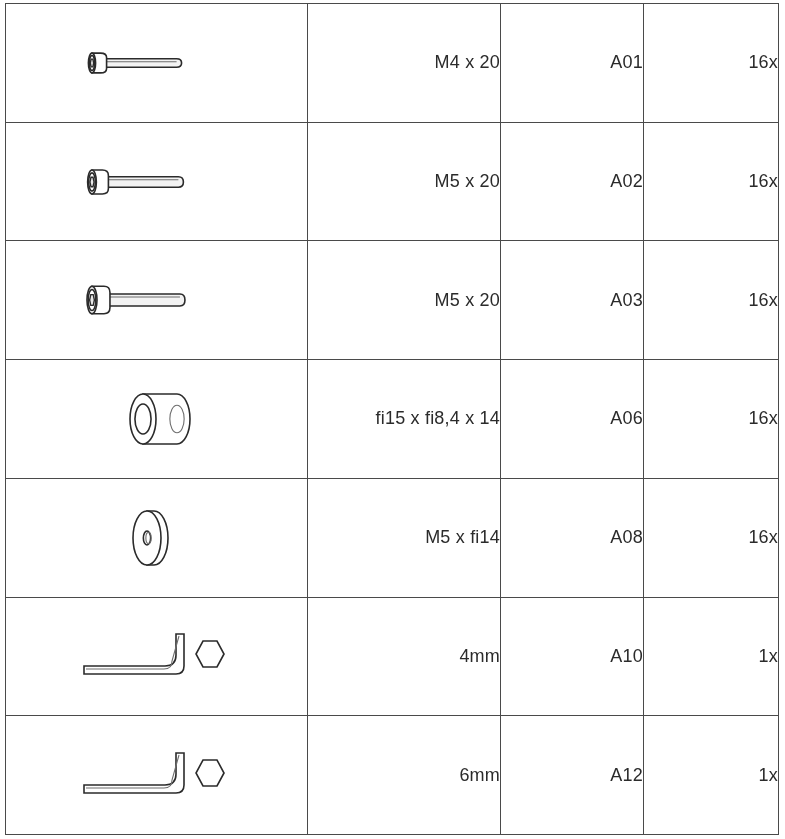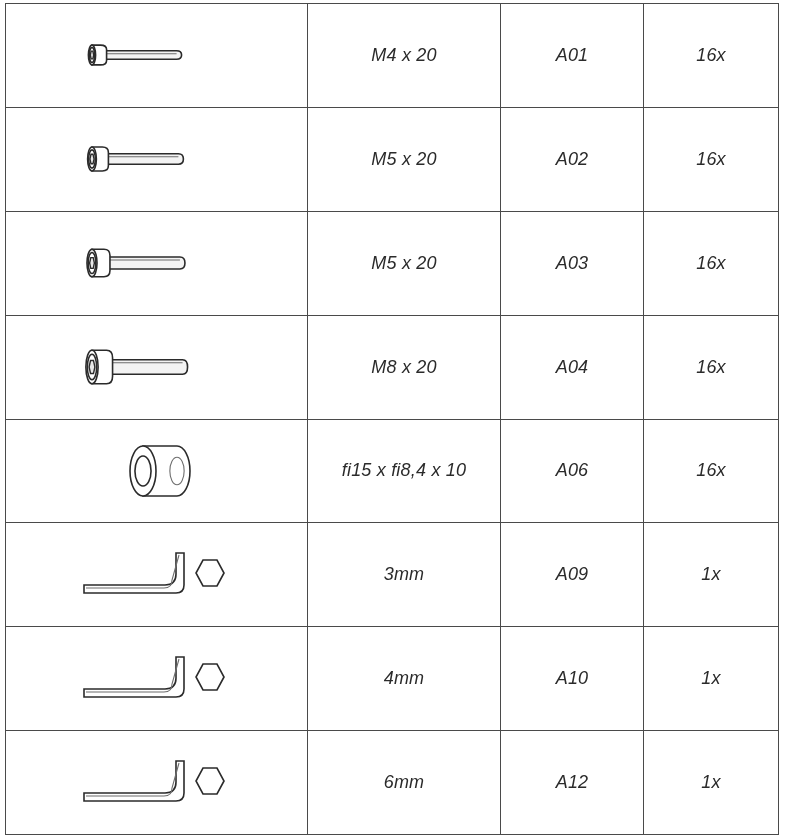--- a/index.html
+++ b/index.html
@@ -20,25 +20,24 @@
     width: 773px;
     height: 832px;
     border-collapse: collapse;
     table-layout: fixed;
   }
   #parts-table td {
     border: 1px solid #4a4a4a;
     height: 69.3px;
     padding: 0;
     vertical-align: middle;
-    text-align: center;
+    text-align: right;
     color: #2b2b2b;
     font-size: 18px;
     letter-spacing: 0.2px;
-    font-style: italic;
   }
   .col-icon   { width: 302px; }
   .col-desc   { width: 193px; }
   .col-code   { width: 143px; }
   .col-qty    { width: 135px; }
 
   .icon-cell {
     position: relative;
   }
   .icon-wrap {
@@ -148,109 +147,79 @@
   </svg>
           </div>
         </td>
         <td>M5 x 20</td>
         <td>A03</td>
         <td>16x</td>
       </tr>
       <tr>
         <td class="icon-cell">
           <div class="icon-wrap">
-  <svg width="190" height="68" viewBox="0 0 190 68">
-
-    <path class="sv-shade" d="M 42.56 26.72
-      L 120.56 26.72
-      q 5 0 5 7.280000000000001 q 0 7.280000000000001 -5 7.280000000000001
-      L 42.56 41.28 Z"></path>
-    <line class="sv-thin" x1="46.56" y1="29.72" x2="120.56" y2="29.72"></line>
-
-    <path class="sv" d="M 30 17.2
-      L 44.56 17.2
-      q 6 0 6 7.5600000000000005 L 50.56 43.24
-      q 0 7.5600000000000005 -6 7.5600000000000005
-      L 30 50.8 Z"></path>
-
-    <ellipse class="sv" cx="30" cy="34" rx="6.115200000000001" ry="16.8"></ellipse>
-    <ellipse class="sv-l" cx="30" cy="34" rx="4.659200000000001" ry="12.768"></ellipse>
-
-    <polygon class="sv-shade2" points="32.9,34.0 31.5,40.5 28.5,40.5 27.1,34.0 28.5,27.5 31.5,27.5"></polygon>
-  </svg>
-          </div>
-        </td>
-        <td>M8 x 20</td>
-        <td>A04</td>
-        <td>16x</td>
-      </tr>
-      <tr>
-        <td class="icon-cell">
-          <div class="icon-wrap">
   <svg width="120" height="68" viewBox="0 0 120 68">
     <path class="sv" d="M 46 9 L 80 9
       a 13 25 0 0 1 0 50 L 46 59 Z"></path>
     <ellipse class="sv" cx="46" cy="34" rx="13" ry="25"></ellipse>
     <ellipse class="sv-l" cx="46" cy="34" rx="8.06" ry="15"></ellipse>
     <ellipse class="sv-thin" cx="80" cy="34" rx="7.15" ry="13.750000000000002"></ellipse>
   </svg>
           </div>
         </td>
-        <td>fi15 x fi8,4 x 10</td>
+        <td>fi15 x fi8,4 x 14</td>
         <td>A06</td>
+        <td>16x</td>
+      </tr>
+      <tr>
+        <td class="icon-cell">
+          <div class="icon-wrap">
+  <svg width="100" height="68" viewBox="0 0 100 68">
+    <path class="sv" d="M 40 7 L 47 7
+      a 14 27 0 0 1 0 54 L 40 61 Z"></path>
+    <ellipse class="sv" cx="40" cy="34" rx="14" ry="27"></ellipse>
+    <ellipse class="sv-l" cx="40" cy="34" rx="3.64" ry="7.0200000000000005"></ellipse>
+    <ellipse class="sv-thin" cx="41.5" cy="34" rx="2.6208" ry="5.6160000000000005"></ellipse>
+  </svg>
+          </div>
+        </td>
+        <td>M5 x fi14</td>
+        <td>A08</td>
         <td>16x</td>
       </tr>
       <tr>
         <td class="icon-cell">
           <div class="icon-wrap">
   <svg width="170" height="68" viewBox="0 0 170 68">
     <path class="sv" d="M 12 44 L 93 44
       q 11 0 11 -11 L 104 12
       L 112 12 L 112 44
       q 0 8 -8 8 L 12 52 Z"></path>
     <path class="sv-thin" d="M 14 47 L 92 47
       q 8 0 8 -8 L 107 14"></path>
     <polygon class="sv-l" points="152.0,32.0 145.0,45.0 131.0,45.0 124.0,32.0 131.0,19.0 145.0,19.0"></polygon>
   </svg>
           </div>
         </td>
-        <td>3mm</td>
-        <td>A09</td>
+        <td>4mm</td>
+        <td>A10</td>
         <td>1x</td>
       </tr>
       <tr>
         <td class="icon-cell">
           <div class="icon-wrap">
   <svg width="170" height="68" viewBox="0 0 170 68">
     <path class="sv" d="M 12 44 L 93 44
       q 11 0 11 -11 L 104 12
       L 112 12 L 112 44
       q 0 8 -8 8 L 12 52 Z"></path>
     <path class="sv-thin" d="M 14 47 L 92 47
       q 8 0 8 -8 L 107 14"></path>
     <polygon class="sv-l" points="152.0,32.0 145.0,45.0 131.0,45.0 124.0,32.0 131.0,19.0 145.0,19.0"></polygon>
   </svg>
           </div>
         </td>
-        <td>4mm</td>
-        <td>A10</td>
-        <td>1x</td>
-      </tr>
-      <tr>
-        <td class="icon-cell">
-          <div class="icon-wrap">
-  <svg width="170" height="68" viewBox="0 0 170 68">
-    <path class="sv" d="M 12 44 L 93 44
-      q 11 0 11 -11 L 104 12
-      L 112 12 L 112 44
-      q 0 8 -8 8 L 12 52 Z"></path>
-    <path class="sv-thin" d="M 14 47 L 92 47
-      q 8 0 8 -8 L 107 14"></path>
-    <polygon class="sv-l" points="152.0,32.0 145.0,45.0 131.0,45.0 124.0,32.0 131.0,19.0 145.0,19.0"></polygon>
-  </svg>
-          </div>
-        </td>
         <td>6mm</td>
         <td>A12</td>
         <td>1x</td>
       </tr>
     </tbody>
 </table>
 
 </body></html>

